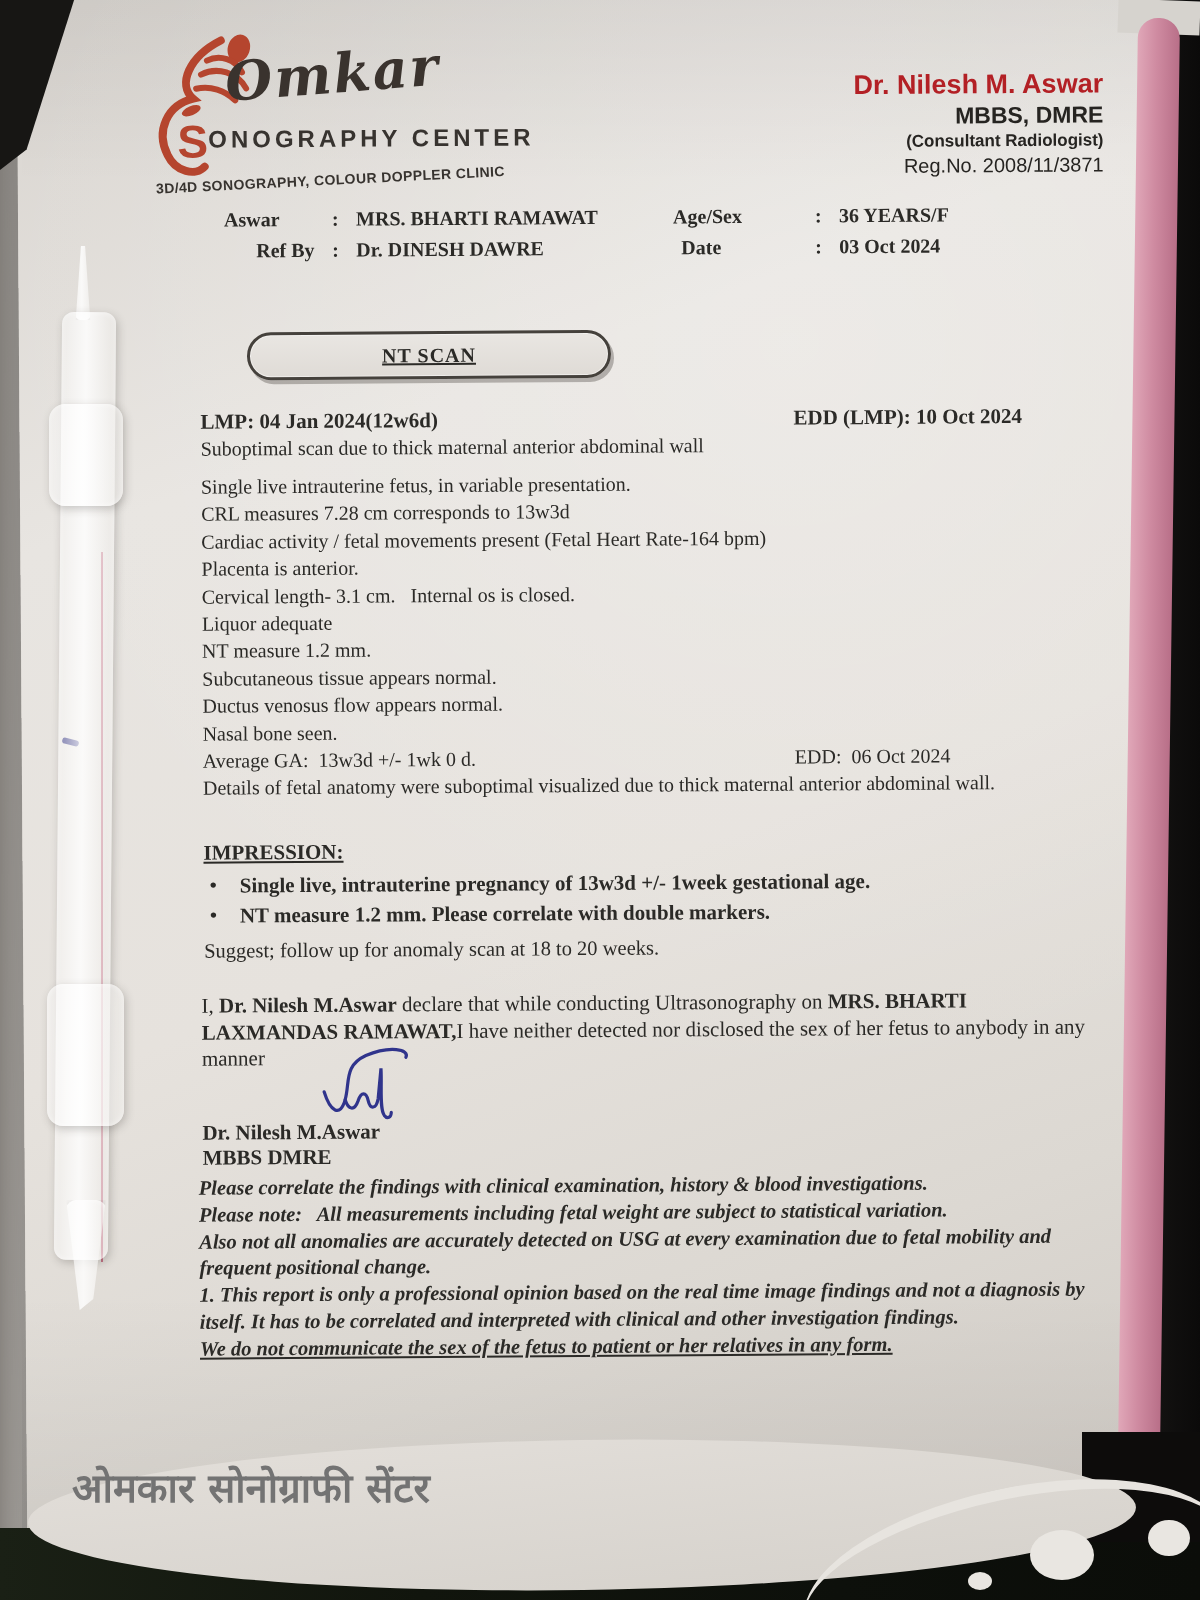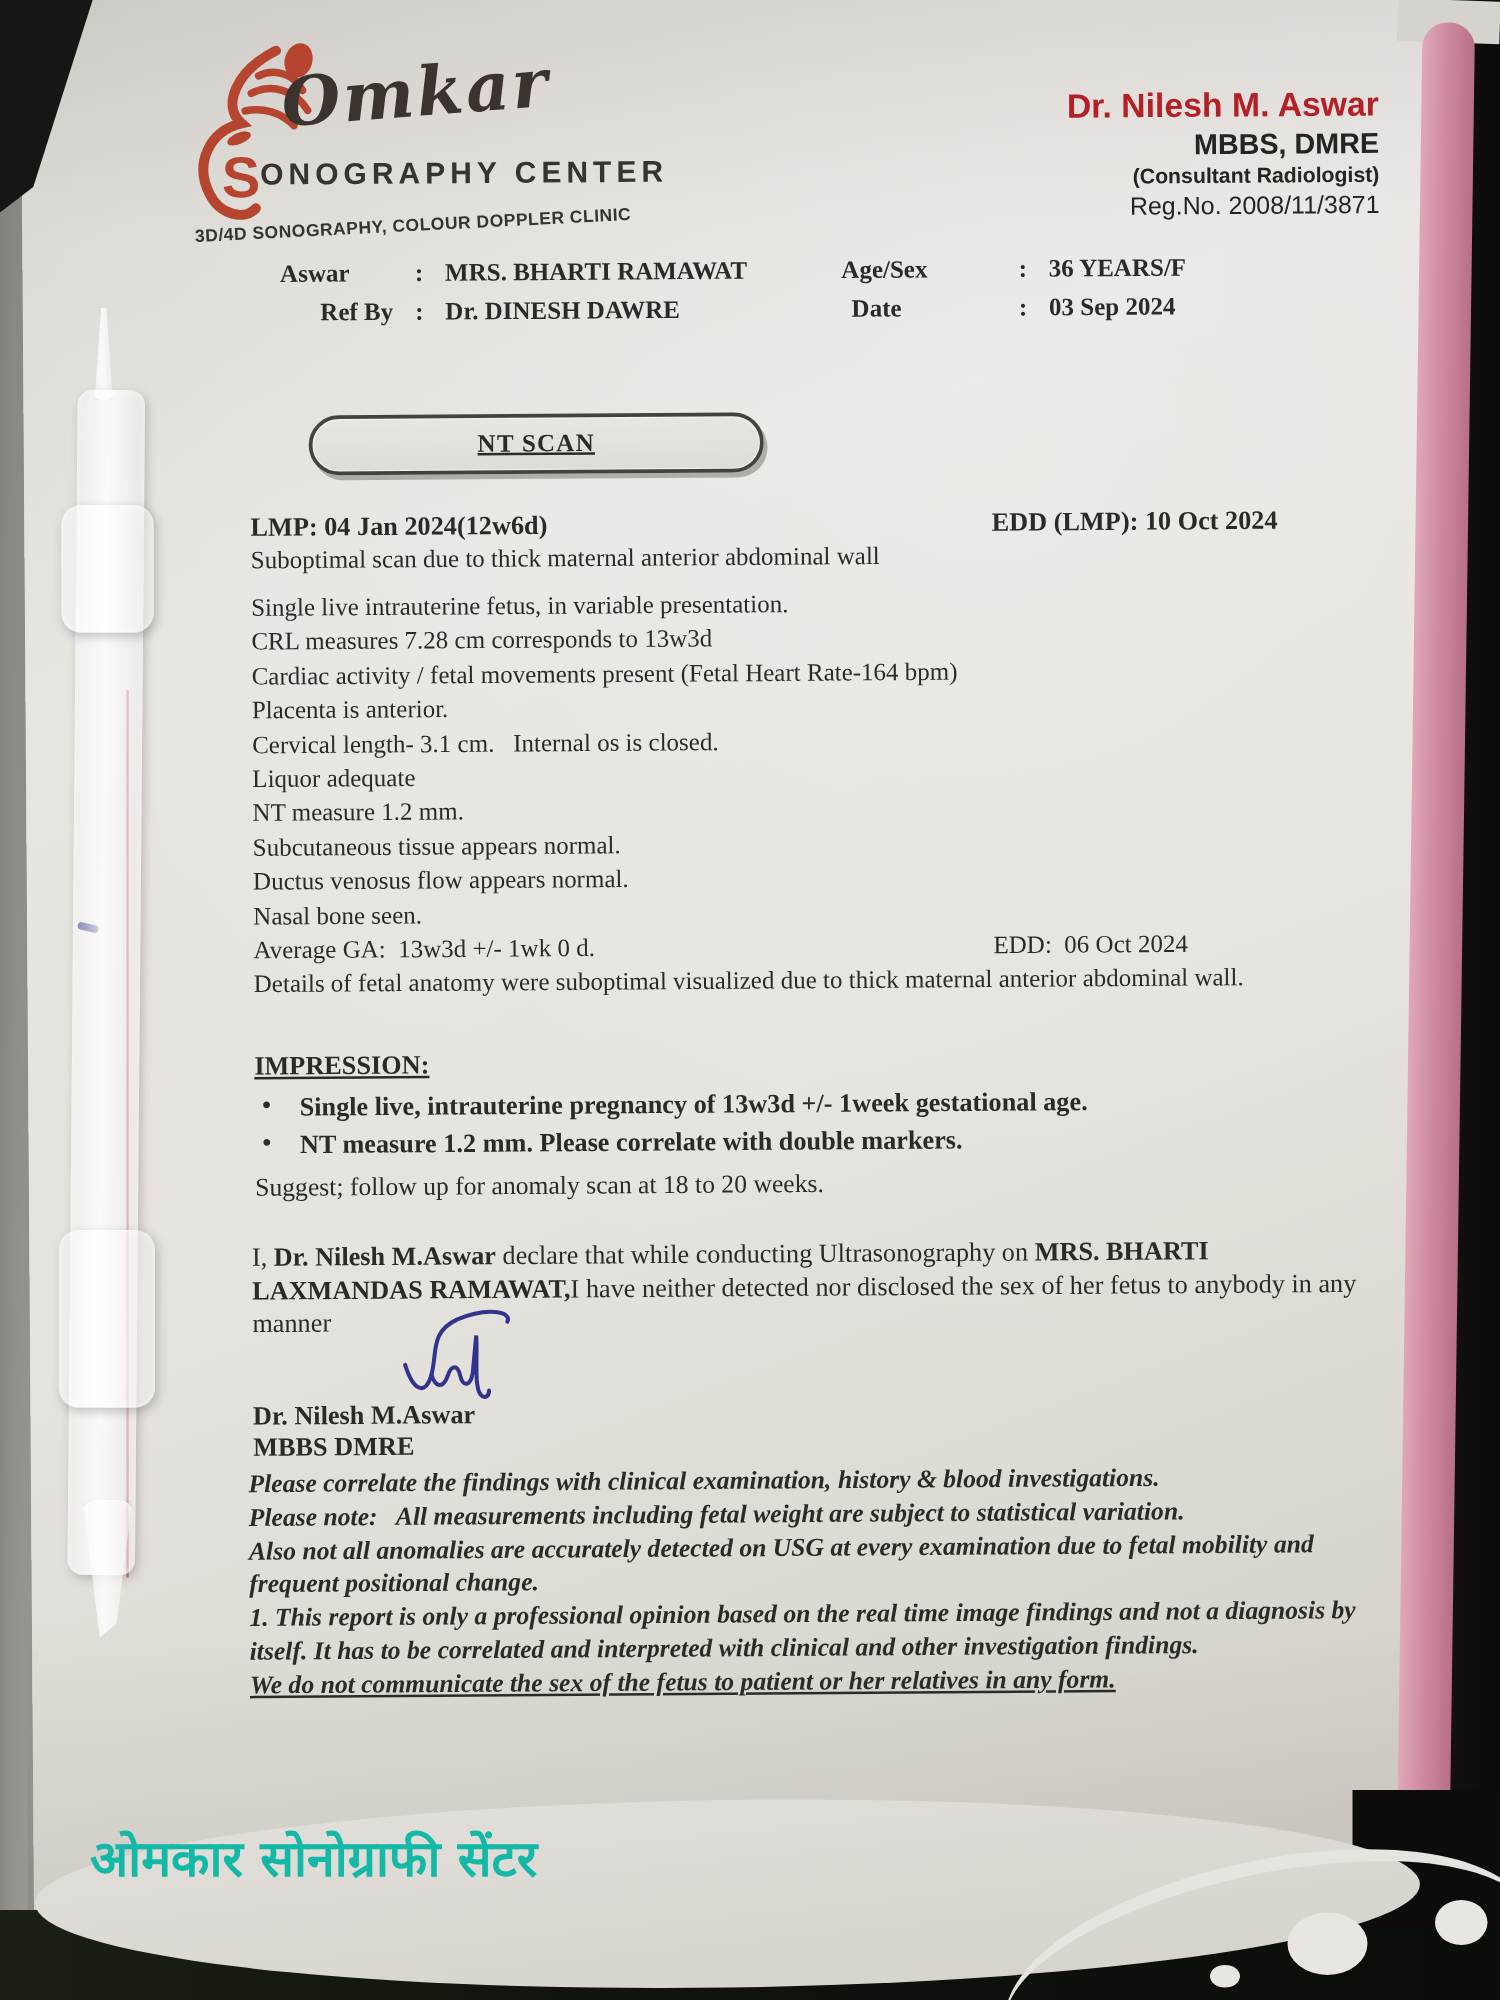--- a/index.html
+++ b/index.html
@@ -94,21 +94,21 @@
 
   .sig{left:290px;top:1050px;width:130px;height:78px;z-index:6;}
 
   .signer{left:178px;top:1124px;font-size:21px;font-weight:bold;line-height:25px;}
 
   .notes{left:174px;top:1178px;width:900px;font-size:20.5px;font-weight:bold;font-style:italic;line-height:26.8px;}
   .notes .fin{text-decoration:underline;}
 
   
   .footer-row{left:72px;top:1468px;z-index:7;display:flex;align-items:flex-end;white-space:nowrap;}
-  .footer-clinic{font-family:"DejaVu Sans",sans-serif;font-weight:bold;font-size:40px;color:#14b8a6;line-height:1;}
+  .footer-clinic{font-family:"DejaVu Sans",sans-serif;font-weight:bold;font-size:40px;color:#737373;line-height:1;}
   .footer-addr{font-family:"DejaVu Sans",sans-serif;font-weight:bold;font-size:24px;color:#23211e;
         margin-left:16px;padding-bottom:4px;line-height:1;}
   .footer-contact{left:258px;top:1508px;z-index:7;font-size:30px;font-weight:bold;color:#2a2825;letter-spacing:1px;}
 </style>
 </head>
 <body>
 
 <div id="photo">
 
   <div class="abs page-stack noint"></div>
@@ -159,21 +159,21 @@
       <span style="left:474px;">Age/Sex</span>
       <span style="left:616px;">:</span>
       <span style="left:640px;">36 YEARS/F</span>
     </div>
     <div class="abs prow" style="top:243px;">
       <span style="left:25px;margin-left:32px;">Ref By</span>
       <span style="left:133px;">:</span>
       <span style="left:157px;">Dr. DINESH DAWRE</span>
       <span style="left:482px;">Date</span>
       <span style="left:616px;">:</span>
-      <span style="left:640px;">03 Sep 2024</span>
+      <span style="left:640px;">03 Oct 2024</span>
     </div>
 
     <div class="abs pill">
       <span>NT SCAN</span>
     </div>
 
     <div class="abs lmp-row">
       <span class="pre">LMP: 04 Jan 2024(12w6d)</span>
       <span class="edd pre">EDD (LMP): 10 Oct 2024</span>
     </div>

